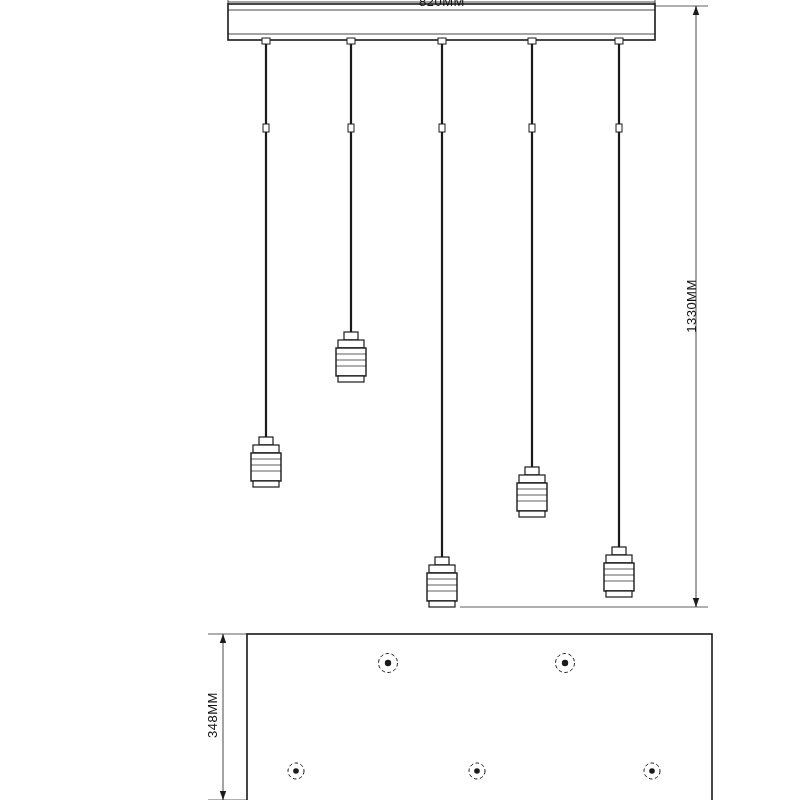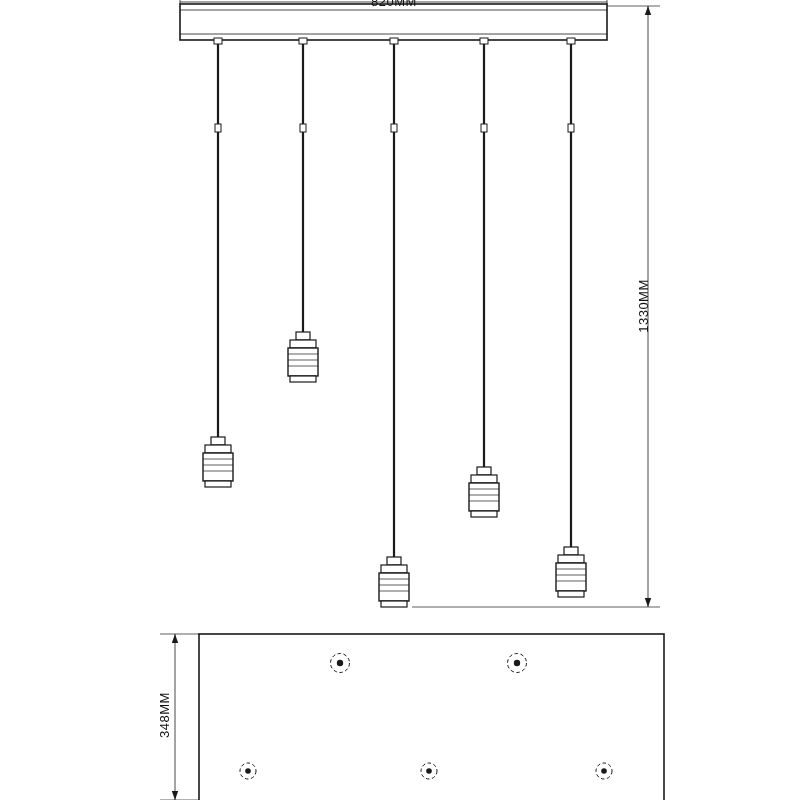--- a/index.html
+++ b/index.html
@@ -11,20 +11,21 @@
     width: 800px;
     height: 800px;
     font-family: "Liberation Sans", sans-serif;
     color: #1a1a1a;
     overflow: hidden;
   }
   #drawing {
     position: relative;
     width: 741px;
     height: 800px;
+    margin-left: 48px;
   }
   svg {
     display: block;
   }
   .dim-text {
     font-family: "Liberation Sans", sans-serif;
     font-size: 13px;
     fill: #111111;
     letter-spacing: 0.5px;
   }

